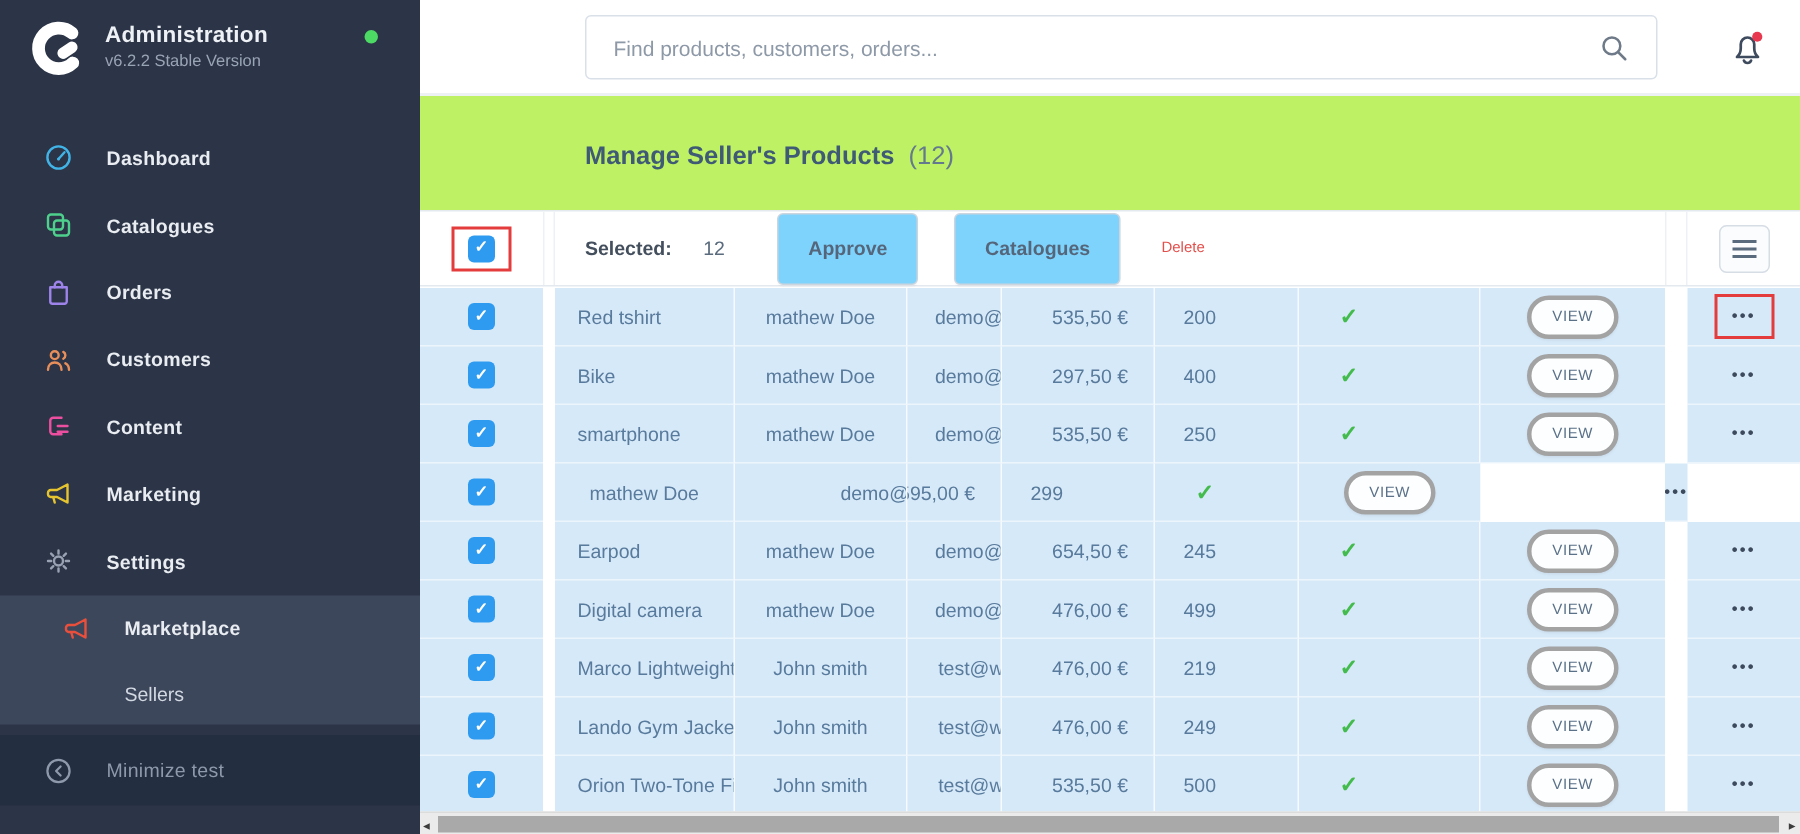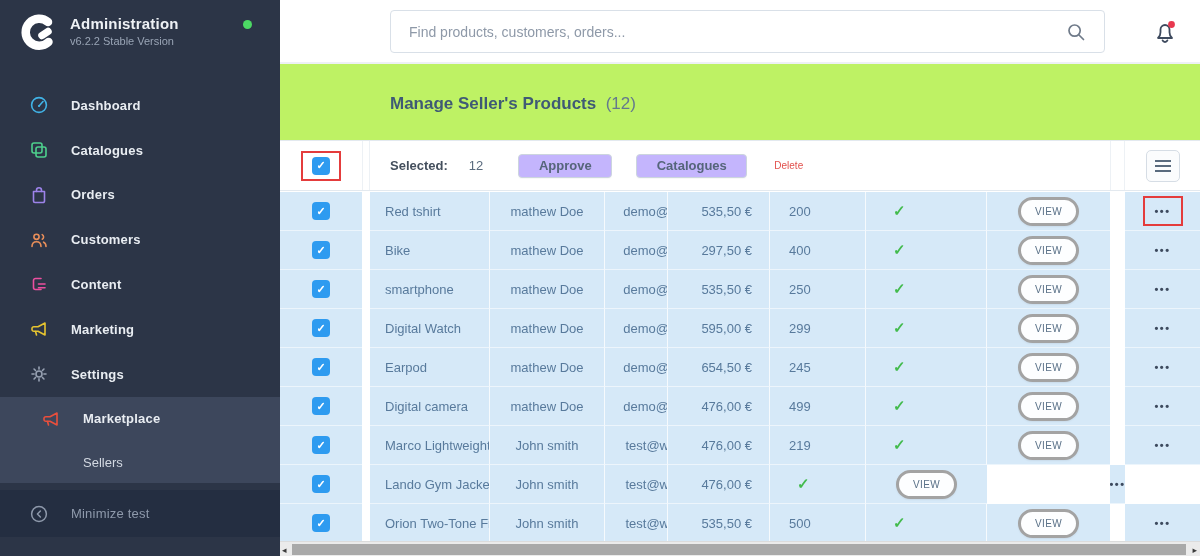--- a/index.html
+++ b/index.html
@@ -56,21 +56,21 @@
   .checkbox { width:18px; height:18px; border-radius:4px; background:#2e9bf0; display:flex; align-items:center;
               justify-content:center; cursor:pointer; flex:0 0 18px; }
   .checkbox .tick { color:#fff; font-size:11px; font-weight:bold; line-height:1; }
 
   .annot { position:absolute; border:2px solid #e43c3c; pointer-events:none; }
   .annot-header { width:40px; height:30px; left:50%; top:50%; transform:translate(-50%,-50%); }
   .annot-dots { width:40px; height:30px; left:50%; top:50%; transform:translate(-50%,-50%); }
 
   .sel-label { margin-left:20px; font-size:13px; font-weight:bold; color:#444f5d; }
   .sel-count { margin-left:21px; font-size:13px; color:#5a6b7e; }
-  .btn { height:24px; background:#c4b5fd; border:1px solid #ccd5de; border-radius:4px; font-family:"Liberation Sans",sans-serif;
+  .btn { height:48px; background:#7dd3fc; border:1px solid #ccd5de; border-radius:4px; font-family:"Liberation Sans",sans-serif;
          font-size:13px; font-weight:bold; color:#55657a; cursor:pointer; box-shadow:0 1px 1px rgba(0,0,0,.03); }
   .btn-approve { margin-left:35px; width:94px; }
   .btn-disapprove { margin-left:24px; width:111px; }
   .link-delete { margin-left:27px; font-size:10px; color:#e2504c; cursor:pointer; }
 
   .hamburger { width:34px; height:32px; border:1px solid #d6dde5; border-radius:5px; background:#fbfcfd;
                display:flex; flex-direction:column; align-items:center; justify-content:center; gap:3px; cursor:pointer; }
   .hamburger i { display:block; width:16px; height:2px; background:#5a6b7e; }
 
   
@@ -380,23 +380,20 @@
           </div>
       </div>
 
       <div class="row">
         <div class="cell cbc">
             <span class="checkbox">
               <span class="tick">✓</span>
             </span>
           </div>
         <div class="cell gapc"></div>
-        <div class="cell product div-r">
-            <span>Digital Watch</span>
-          </div>
         <div class="cell seller div-r">
             <span>mathew Doe</span>
           </div>
         <div class="cell email div-r">
             <span>demo@</span>
           </div>
         <div class="cell price div-r">
             <span>595,00 €</span>
           </div>
         <div class="cell qty div-r">
@@ -527,20 +524,23 @@
             <span>Lando Gym Jacket</span>
           </div>
         <div class="cell seller div-r">
             <span>John smith</span>
           </div>
         <div class="cell email div-r">
             <span>test@w</span>
           </div>
         <div class="cell price div-r">
             <span>476,00 €</span>
+          </div>
+        <div class="cell qty div-r">
+            <span>249</span>
           </div>
         <div class="cell status div-r">
             <span class="okmark">✓</span>
           </div>
         <div class="cell viewc">
             <button class="view-btn">VIEW</button>
           </div>
         <div class="cell gapc"></div>
         <div class="cell actions">
             <span class="dots">•••</span>

